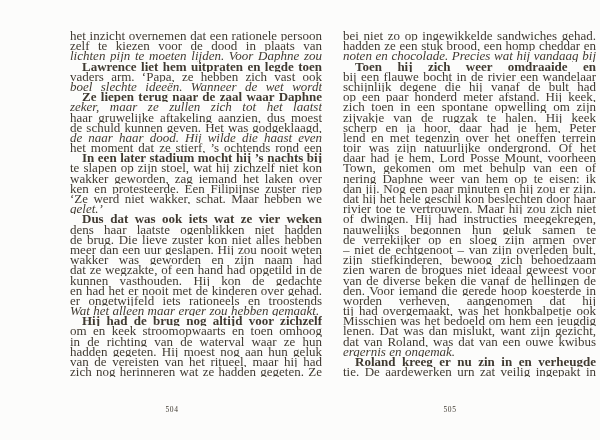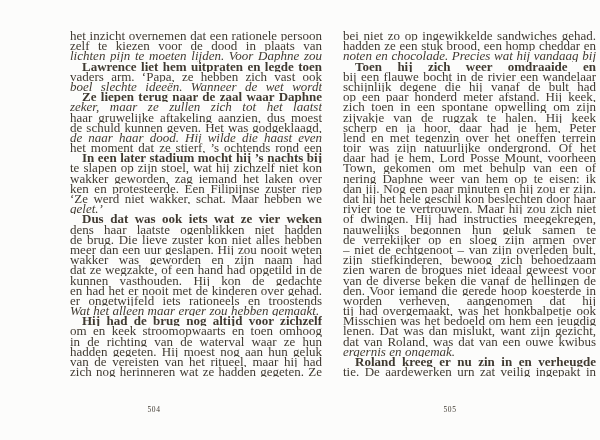--- a/index.html
+++ b/index.html
@@ -37,21 +37,21 @@
   .line.last   { text-align-last: left; font-style: italic; }
   .line.indent { text-indent: 12px; font-weight: bold; }
   .folio {
     position: absolute;
     top: 405px;
     font-size: 7.5px;
     letter-spacing: 0.6px;
     transform: translateX(-50%);
     font-variant-numeric: oldstyle-nums;
   }
-  .folio.left  { left: 154px; }
+  .folio.left  { left: 172px; }
   .folio.right { left: 450px; }
 </style>
 </head>
 <body style="background: rgb(252, 252, 251);">
 
 <div class="spread" style="color: rgb(64, 58, 49);">
 
   <div class="page-left">
     <div class="textblock left">
         <div class="line">het inzicht overnemen dat een rationele persoon het recht heeft</div>

